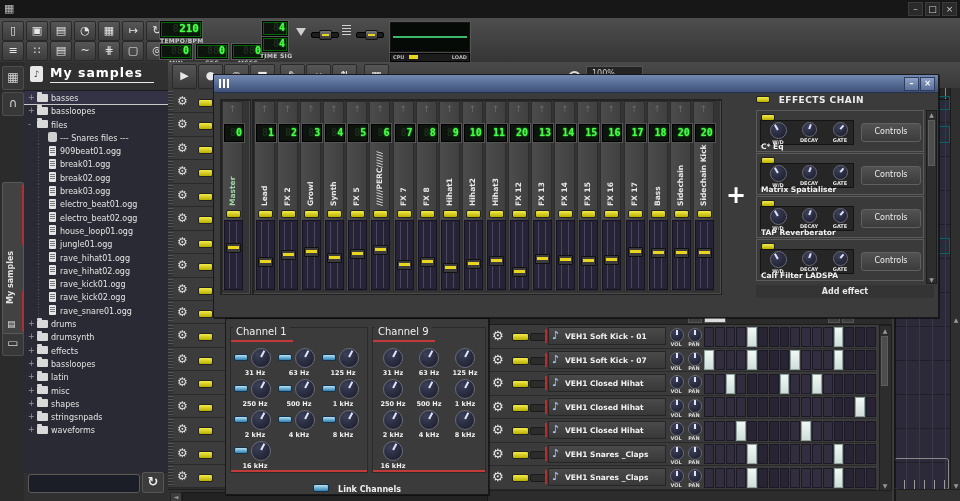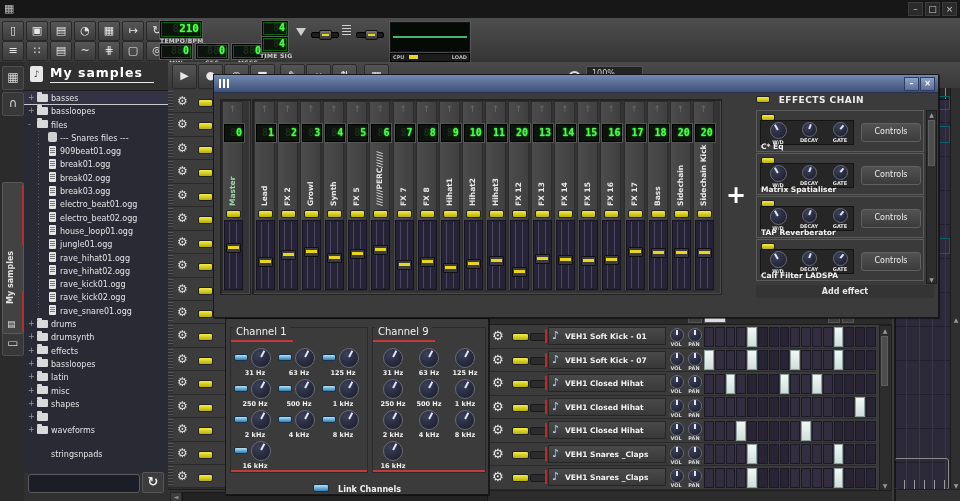--- a/index.html
+++ b/index.html
@@ -369,21 +369,21 @@
           <span style="position: absolute; top: 1px; left: 27px;">misc</span>
         </div>
         <div class="treerow">
           <span class="exp">+</span>
           <span class="ficon" style="left: 13px;"></span>
           <span style="position: absolute; top: 1px; left: 27px;">shapes</span>
         </div>
         <div class="treerow">
           <span class="exp">+</span>
           <span class="ficon" style="left: 13px;"></span>
-          <span style="position: absolute; top: 1px; left: 27px; margin-top: 37px;">stringsnpads</span>
+          <span style="position: absolute; top: 1px; left: 27px;">stringsnpads</span>
         </div>
         <div class="treerow">
           <span class="exp">+</span>
           <span class="ficon" style="left: 13px;"></span>
           <span style="position: absolute; top: 1px; left: 27px;">waveforms</span>
         </div>
       </div>
     <input id="searchbox" class="abs" value="" style="">
     <div id="refreshbtn" class="abs">↻</div>
   </div>

